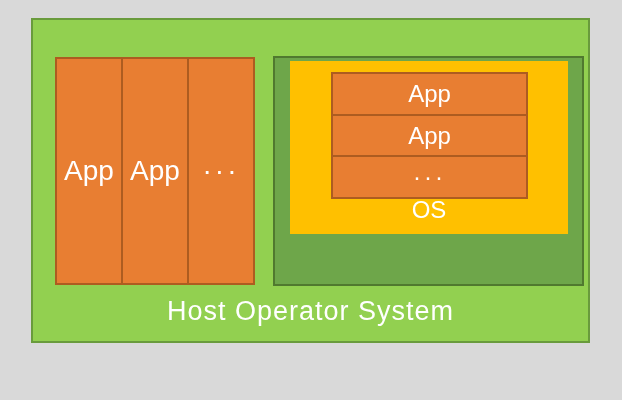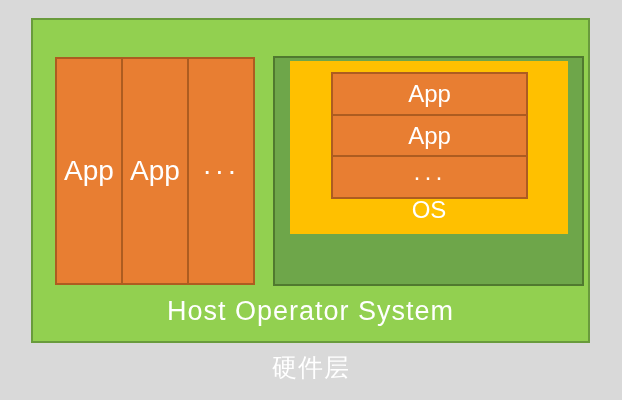--- a/index.html
+++ b/index.html
@@ -123,15 +123,14 @@
         </div>
 
         <div class="os-label">OS</div>
       </div>
 
     </div>
 
     <div class="host-label">Host Operator System</div>
   </div>
 
-  <div class="hw-label">硬件层</div>
 
 </div>
 
 </body></html>

